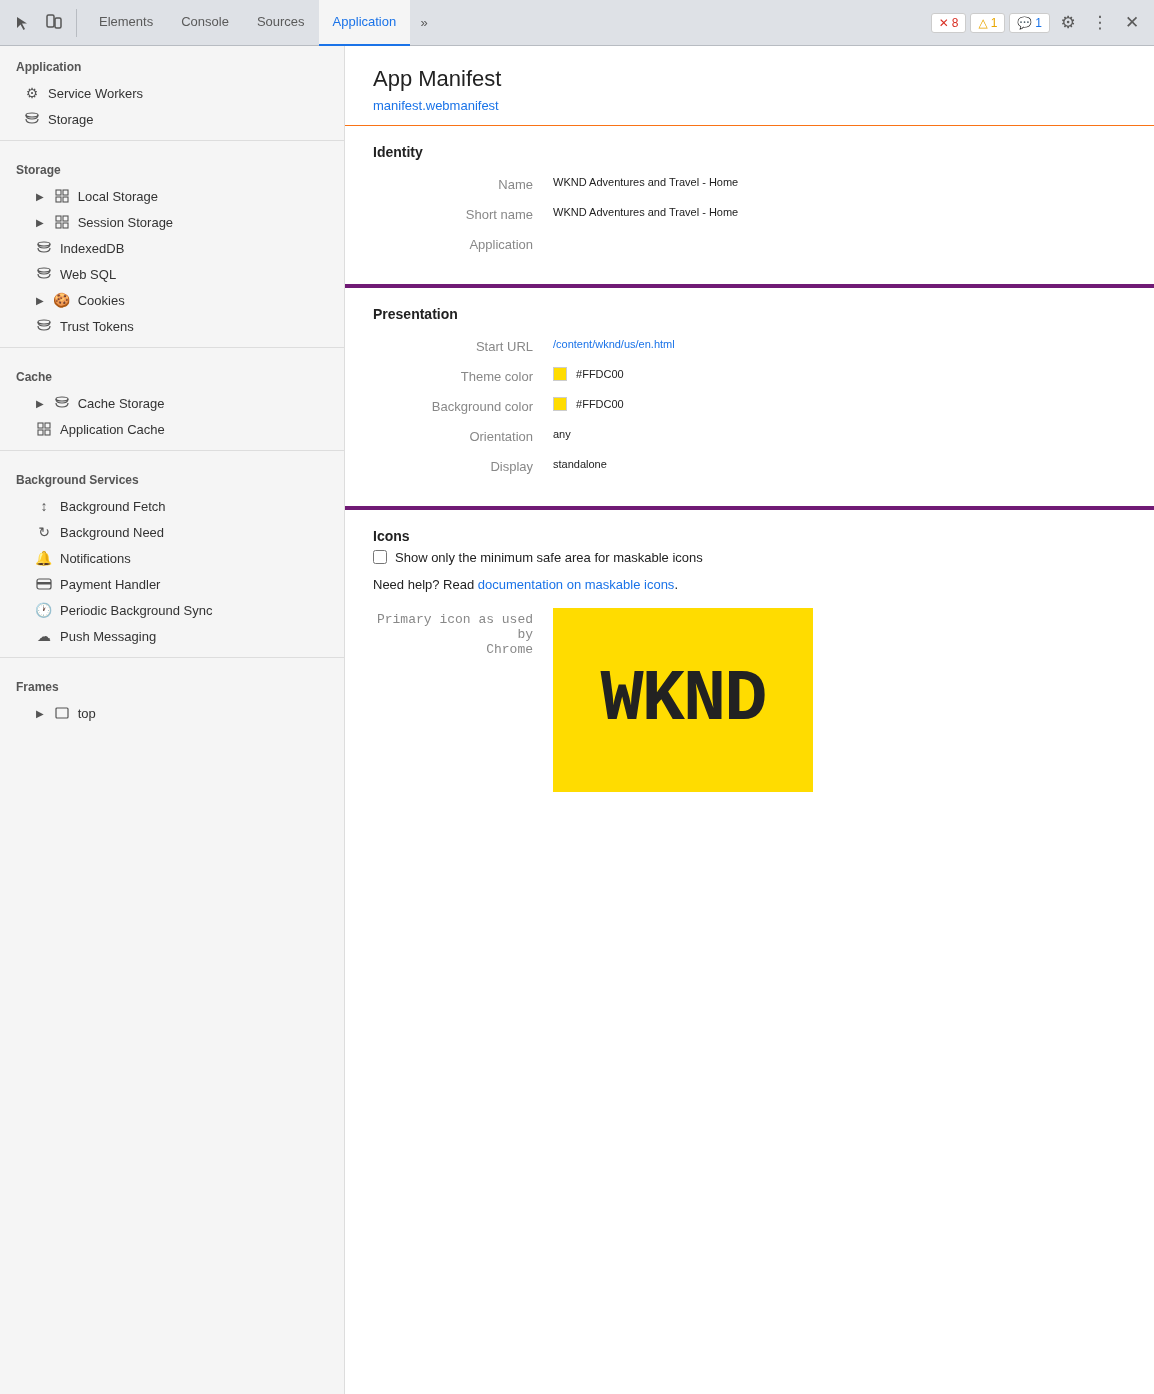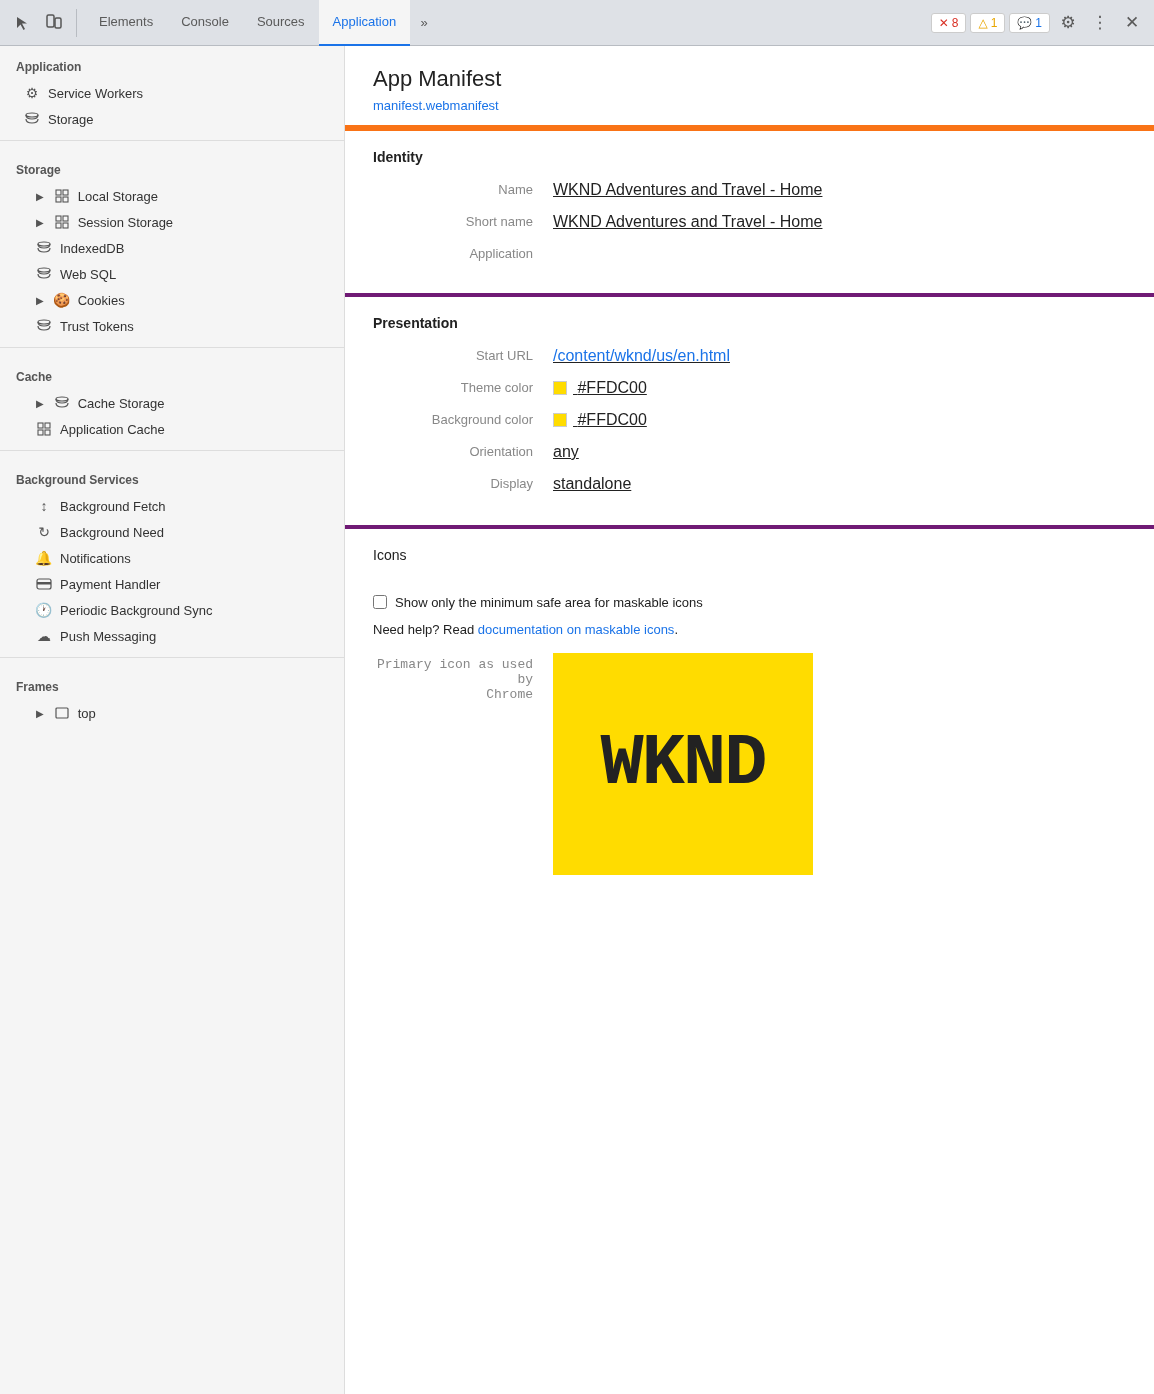--- a/index.html
+++ b/index.html
@@ -159,21 +159,21 @@
 
     
     .content {
       flex: 1;
       background: white;
       overflow-y: auto;
       padding: 0;
     }
     .content-header {
       padding: 20px 28px 12px 28px;
-      border-bottom: 6px solid #f97316;
+      border-bottom: 1px solid #f97316;
     }
     .content-title {
       font-size: 22px;
       font-weight: 400;
       color: #222;
       margin-bottom: 6px;
     }
     .content-link {
       color: #1a73e8;
       text-decoration: none;
@@ -201,22 +201,21 @@
       text-align: right;
       color: #888;
       font-size: 13px;
       padding-right: 20px;
       padding-top: 1px;
       flex-shrink: 0;
     }
     .field-value {
       flex: 1;
       color: #222;
-      font-size: 16px;
-      text-decoration: underline;
+      font-size: 11px;
     }
     .field-value a {
       color: #1a73e8;
       text-decoration: none;
     }
     .color-swatch {
       display: inline-block;
       width: 14px;
       height: 14px;
       border: 1px solid #ccc;
@@ -225,23 +224,23 @@
       position: relative;
       top: -1px;
     }
 
     
     .icons-section {
       padding: 18px 28px;
     }
     .icons-title {
       font-size: 14px;
-      font-weight: 400;
+      font-weight: 700;
       color: #222;
-      margin-bottom: 32px;
+      margin-bottom: 6px;
     }
     .checkbox-row {
       display: flex;
       align-items: flex-start;
       gap: 8px;
       margin-bottom: 12px;
     }
     .checkbox-row input[type="checkbox"] {
       width: 14px; height: 14px;
       cursor: pointer;
@@ -269,21 +268,21 @@
       width: 180px;
       text-align: right;
       color: #888;
       font-size: 13px;
       padding-right: 20px;
       padding-top: 4px;
       flex-shrink: 0;
     }
     .icon-preview-box {
       width: 260px;
-      height: 222px;
+      height: 184px;
       background: #FFDC00;
       display: flex;
       align-items: center;
       justify-content: center;
     }
     .icon-preview-text {
       font-size: 72px;
       font-weight: 900;
       color: #222;
       letter-spacing: -2px;

